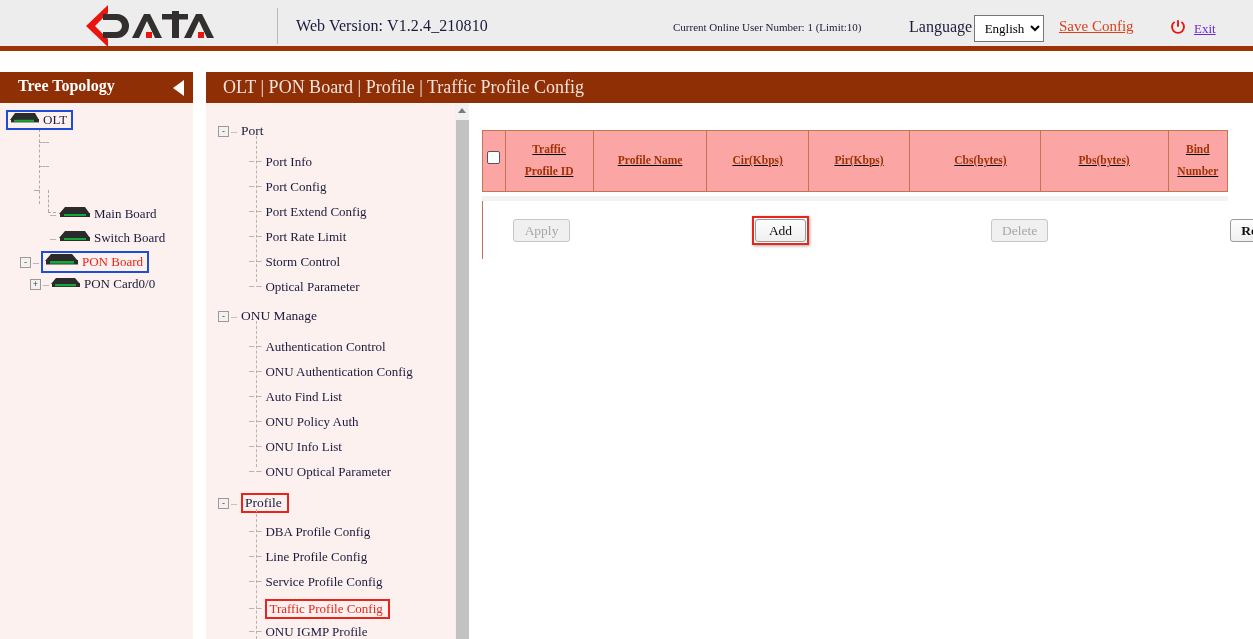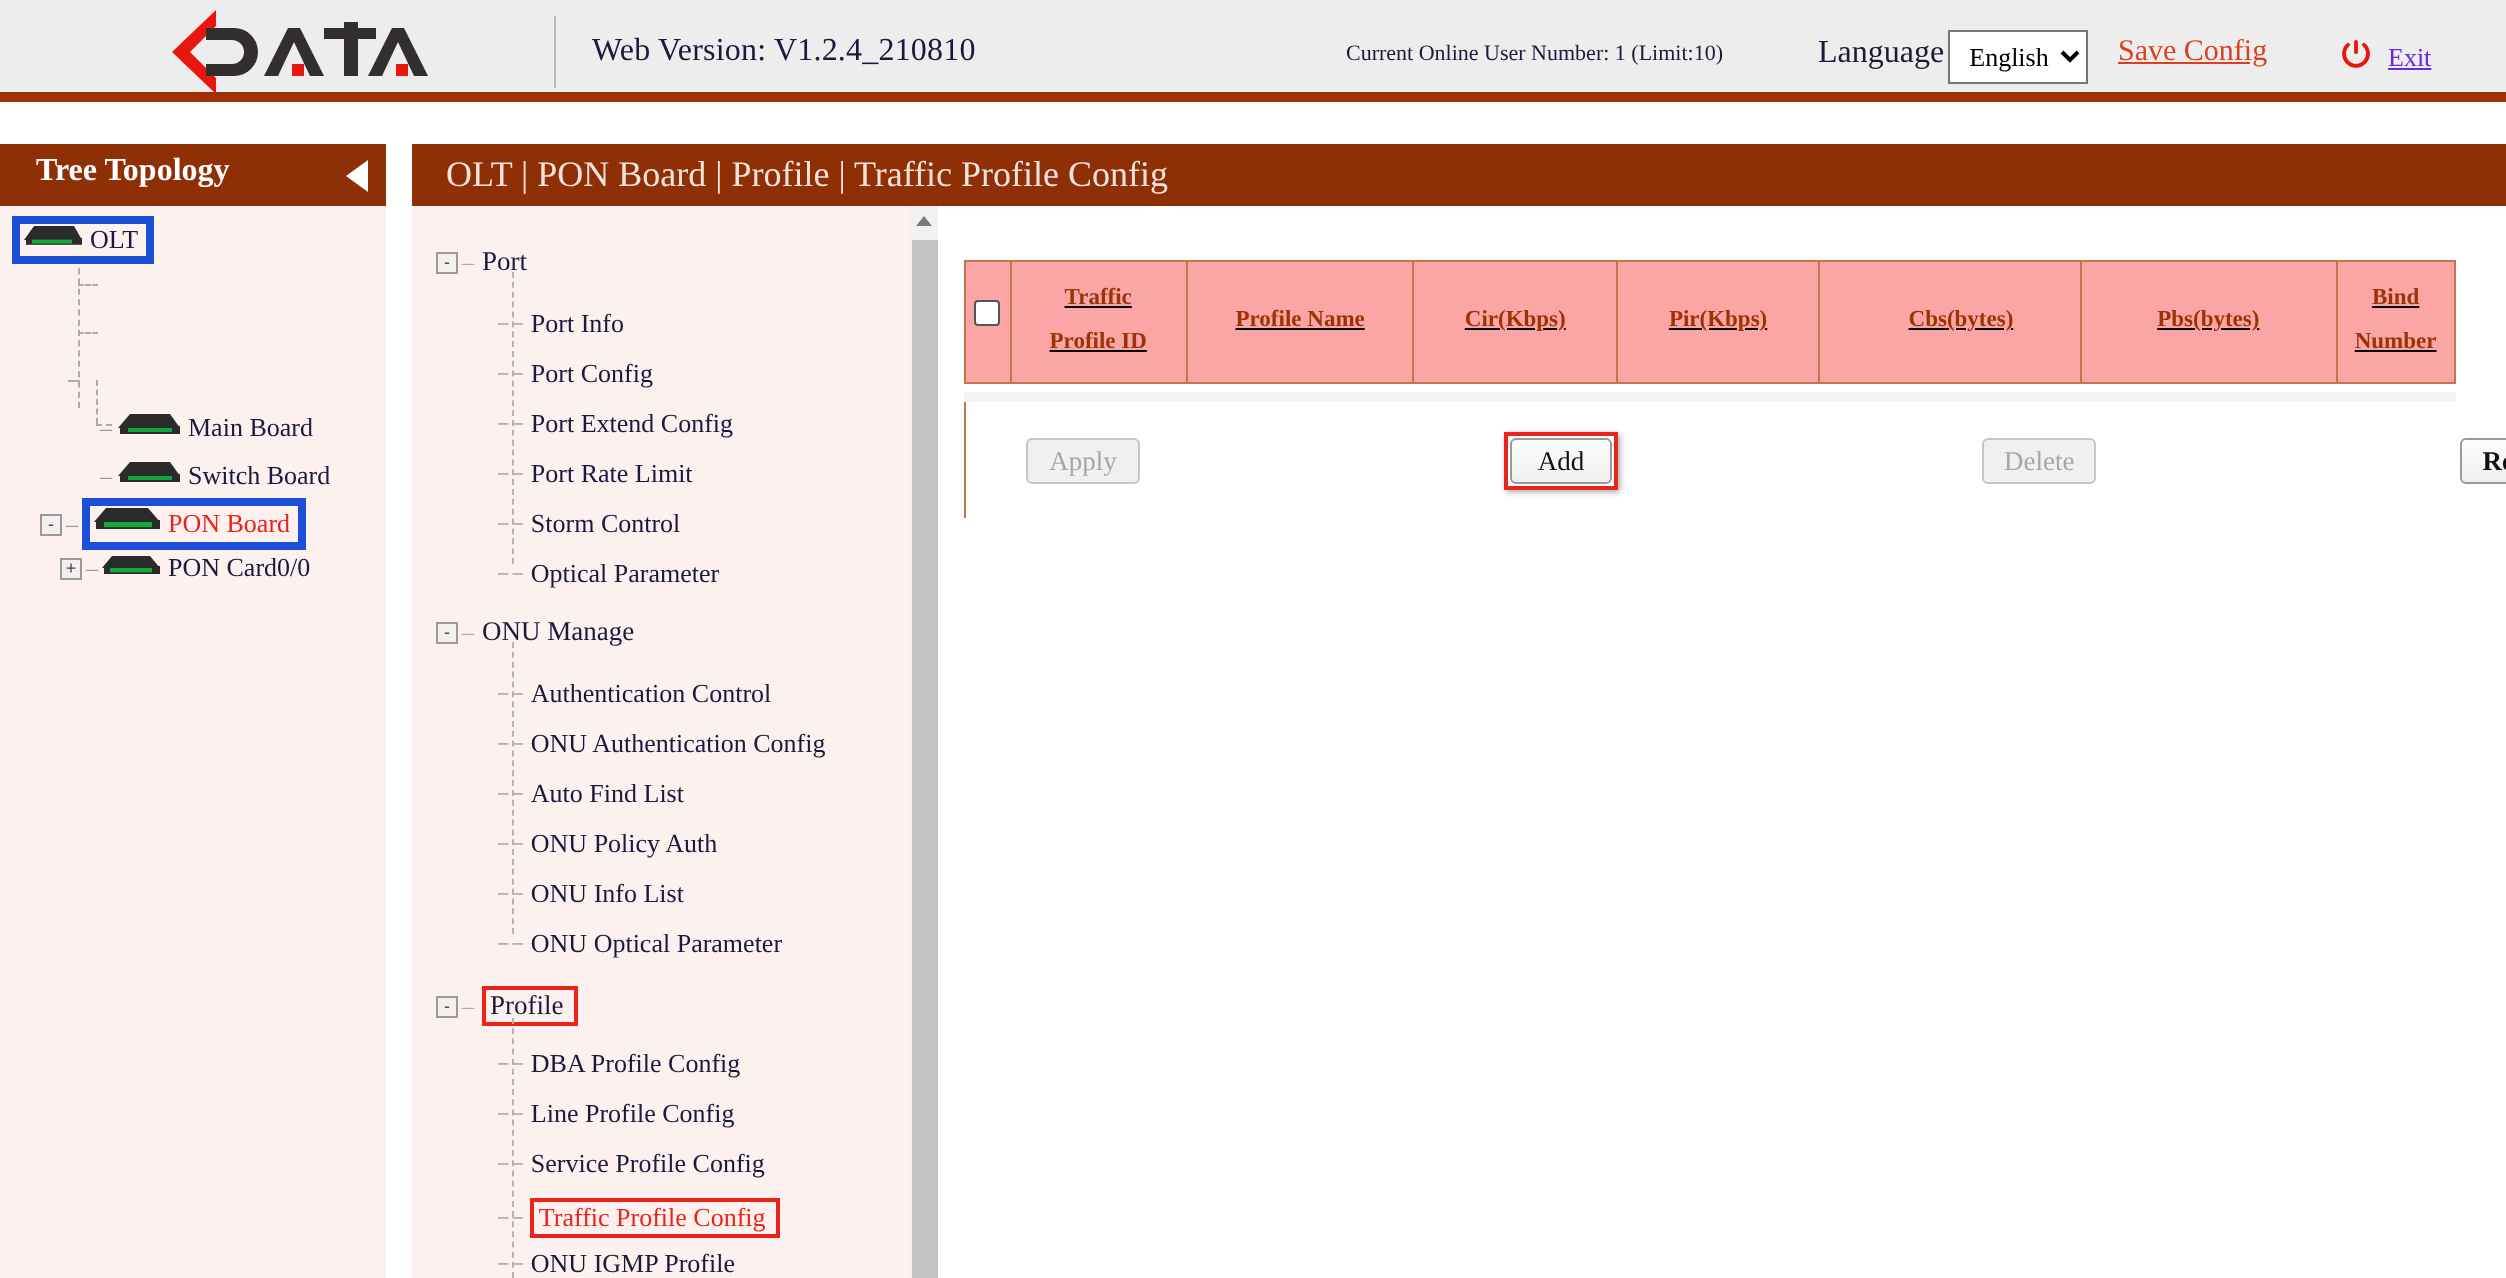--- a/index.html
+++ b/index.html
@@ -88,21 +88,21 @@
   }
   .tree-node {
     position: absolute; height: 20px;
     display: flex; align-items: center;
     font-size: 13px; color: #1a1a3c;
     white-space: nowrap; cursor: pointer;
   }
   .dev-icon { display: inline-block; margin-right: 2px; }
   .node-label { padding-left: 1px; }
   .hl-box {
-    border: 4px solid #1d4ed8;
+    border: 2px solid #1d4ed8;
     padding: 0px 4px 0px 2px;
   }
   .hl-red { color: #e8241b; }
   .expander {
     width: 11px; height: 11px;
     border: 1px solid #9a9a9a;
     background: #f3f0ef;
     font-size: 9px; line-height: 9px; text-align: center;
     color: #444; font-family: "Liberation Sans", sans-serif;
     display: inline-block;

